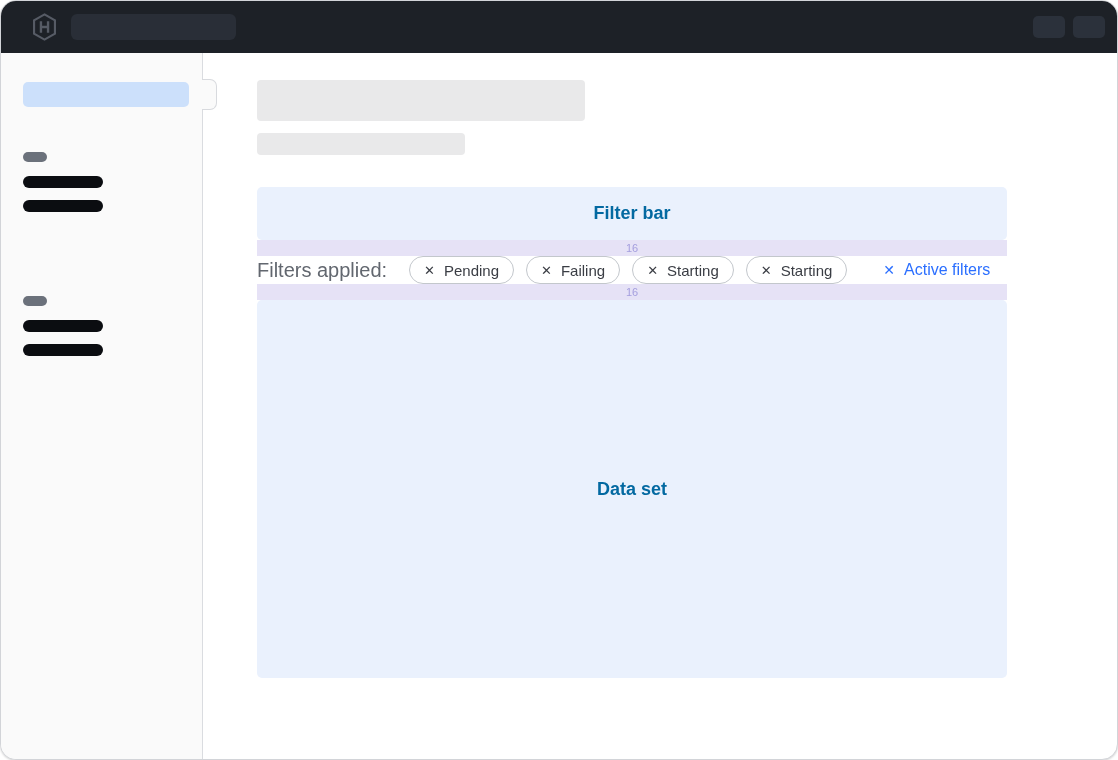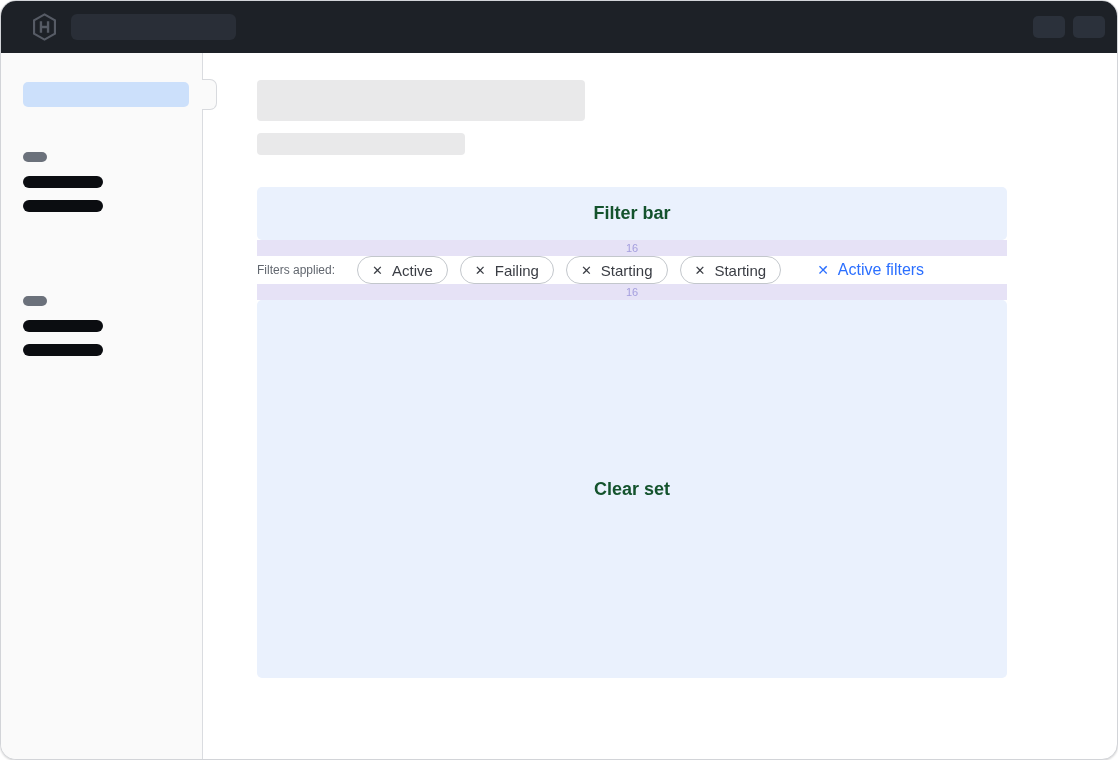--- a/index.html
+++ b/index.html
@@ -35,35 +35,35 @@
   
   .title-ph { position:absolute; left:256px; top:79px; width:328px; height:41px; background:#e9e9ea; border-radius:4px; }
   .subtitle-ph { position:absolute; left:256px; top:132px; width:208px; height:22px; background:#e9e9ea; border-radius:4px; }
 
   .blue-panel {
     position:absolute; left:256px; width:750px; background:#eaf1fd; border-radius:5px;
     display:flex; align-items:center; justify-content:center;
   }
   .filter-bar { top:186px; height:53px; }
   .data-set { top:299px; height:378px; }
-  .panel-label { font-size:18px; font-weight:700; color:#14532d; }
+  .panel-label { font-size:18px; font-weight:700; color:#0369a1; }
 
   .spacer {
     position:absolute; left:256px; width:750px; height:16px; background:#e6e2f6;
     display:flex; align-items:center; justify-content:center;
   }
   .spacer.top { top:239px; }
   .spacer.bottom { top:283px; }
   .spacer-label { font-size:11px; color:#a49ede; line-height:16px; }
 
   .filters-row {
     position:absolute; left:256px; top:255px; width:750px; height:28px;
     display:flex; align-items:center;
   }
-  .filters-label { font-size:12px; color:#62676f; margin-right:22px; white-space:nowrap; }
+  .filters-label { font-size:20px; color:#62676f; margin-right:22px; white-space:nowrap; }
   .pill {
     display:inline-flex; align-items:center; height:28px; padding:0 14px;
     border:1px solid #c3c7cc; border-radius:999px; background:#ffffff;
     font-size:15px; color:#3a3d44; margin-right:12px; cursor:pointer; white-space:nowrap;
   }
   .pill .x { font-size:13px; margin-right:9px; color:#3a3d44; }
   .clear-link {
     display:inline-flex; align-items:center; margin-left:24px;
     color:#2b6fff; font-size:16px; cursor:pointer; text-decoration:none; white-space:nowrap;
   }
@@ -107,21 +107,21 @@
 
     <div class="spacer top">
       <span class="spacer-label">16</span>
     </div>
 
     <div class="filters-row">
       <span class="filters-label">Filters applied:</span>
 
       <span class="pill">
         <span class="x">✕</span>
-        <span>Active</span>
+        <span>Pending</span>
       </span>
       <span class="pill">
         <span class="x">✕</span>
         <span>Failing</span>
       </span>
       <span class="pill">
         <span class="x">✕</span>
         <span>Starting</span>
       </span>
       <span class="pill">
@@ -133,17 +133,17 @@
         <span class="x">✕</span>
         <span>Active filters</span>
       </a>
     </div>
 
     <div class="spacer bottom">
       <span class="spacer-label">16</span>
     </div>
 
     <section class="blue-panel data-set">
-      <span class="panel-label">Clear set</span>
+      <span class="panel-label">Data set</span>
     </section>
   </main>
 
 </div>
 
 </body></html>

